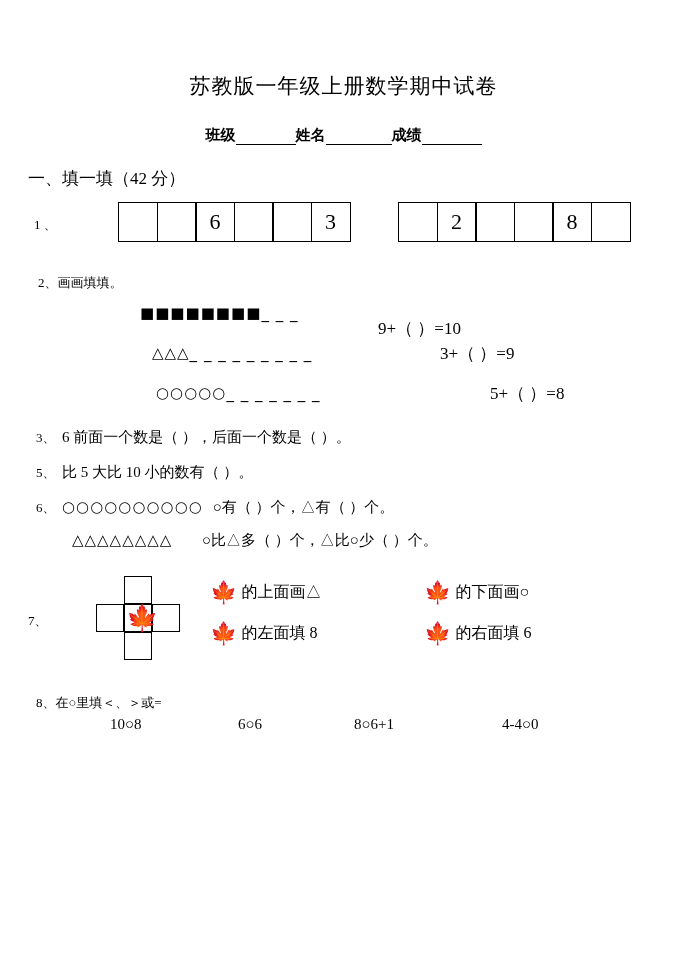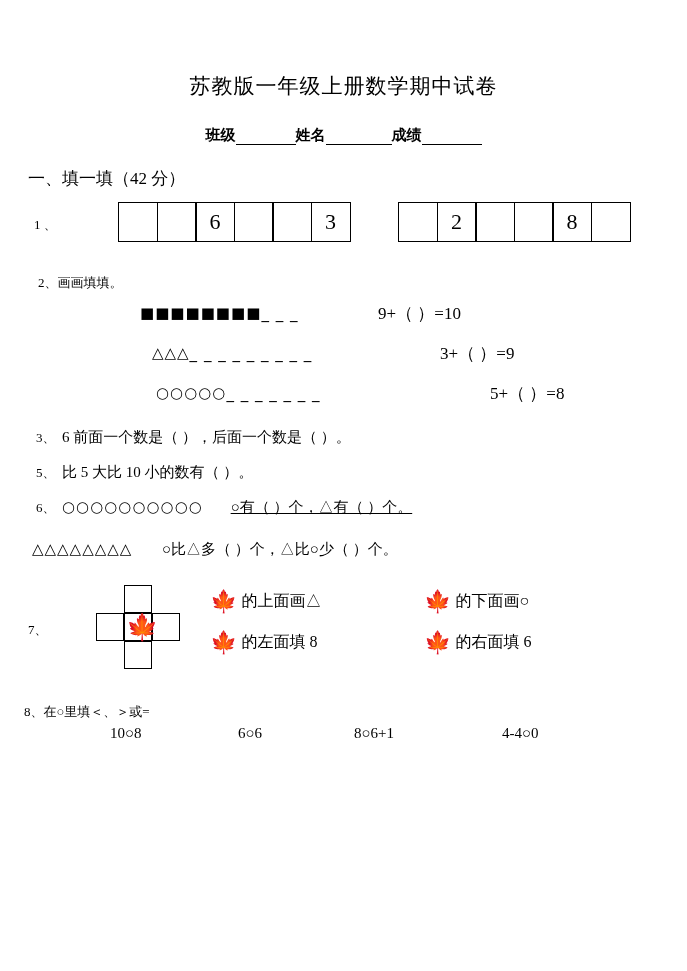--- a/index.html
+++ b/index.html
@@ -104,43 +104,43 @@
     white-space: nowrap;
     font-family: "DejaVu Sans", sans-serif;
   }
   .eq {
     position: absolute;
     font-size: 17px;
     white-space: nowrap;
     font-family: "Liberation Serif", serif;
   }
   .r1 .shapes { left: 140px; top: 2px; }
-  .r1 .eq { left: 378px; top: 0px; }
+  .r1 .eq { left: 378px; top: 15px; }
   .r2 .shapes { left: 152px; top: 2px; }
   .r2 .eq { left: 440px; top: 0px; }
   .r3 .shapes { left: 156px; top: 2px; }
   .r3 .eq { left: 490px; top: 0px; }
 
   .qline {
     position: relative;
     font-size: 15px;
     margin: 16px 0 0 0;
     padding-left: 36px;
     font-family: "Liberation Serif", serif;
   }
   .qnum {
     font-size: 13px;
     display: inline-block;
     width: 26px;
   }
   .qtext { font-size: 15px; }
 
   .q6-line2 {
-    margin-top: 23px;
-    padding-left: 32px;
+    margin-top: 14px;
+    padding-left: 72px;
     font-size: 15px;
   }
   .q6-shapes { font-family: "DejaVu Sans", sans-serif; letter-spacing: 1px; }
 
   
   .q7 {
     position: relative;
     height: 96px;
     margin-top: 26px;
   }
@@ -197,21 +197,21 @@
   }
   .q7-leaf {
     font-size: 22px;
     color: #333;
     font-family: "DejaVu Sans", sans-serif;
     margin-right: 4px;
   }
 
   .q8 {
     margin-top: 22px;
-    padding-left: 24px;
+    padding-left: 36px;
     font-size: 13px;
   }
   .q8-row {
     margin-top: 4px;
     position: relative;
     height: 22px;
     font-size: 15px;
   }
   .q8-item { position: absolute; }
   .q8-item.i1 { left: 110px; }
@@ -273,21 +273,21 @@
     <span class="qnum">3、</span><span class="qtext">6 前面一个数是（        ），后面一个数是（        ）。</span>
   </div>
 
 
   <div class="qline">
     <span class="qnum">5、</span><span class="qtext">比 5 大比 10 小的数有（                                ）。</span>
   </div>
 
   <div class="qline">
     <span class="qnum">6、</span><span class="q6-shapes">○○○○○○○○○○</span>
-    <span class="qtext" style="margin-left:24px;text-decoration:underline;">○有（      ）个，△有（      ）个。</span>
+    <span class="qtext" style="margin-left:6px;">○有（      ）个，△有（      ）个。</span>
   </div>
   <div class="q6-line2">
     <span class="q6-shapes">△△△△△△△△</span>
     <span class="qtext" style="margin-left:26px;">○比△多（    ）个，△比○少（    ）个。</span>
   </div>
 
   <div class="q7">
     <span class="q7-num">7、</span>
     <div class="cross">
       <div class="cbox top"></div>

